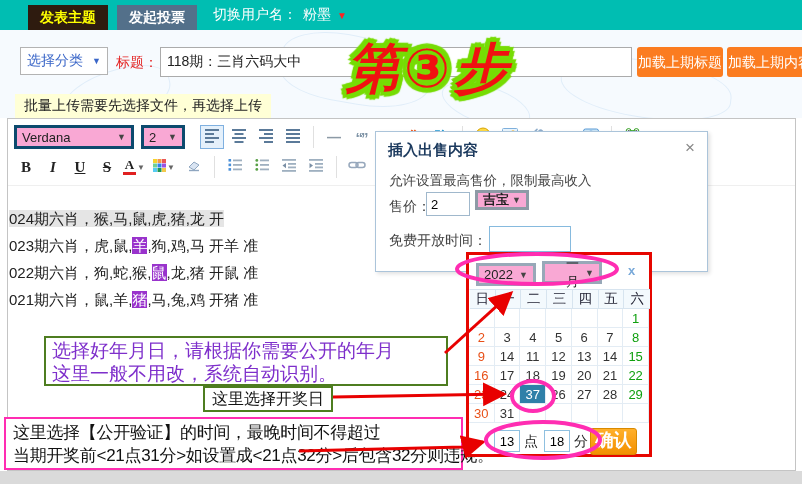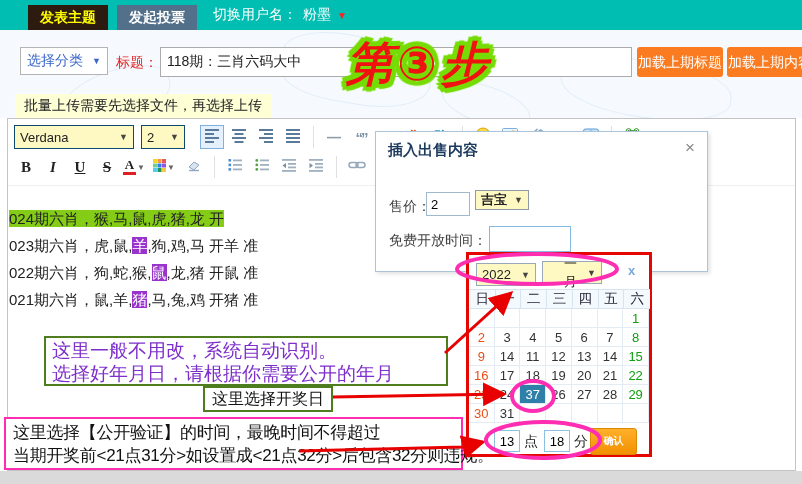--- a/index.html
+++ b/index.html
@@ -21,40 +21,40 @@
   .d4{left:440px;top:56px;width:90px;height:36px;border-radius:55%;transform:rotate(18deg);}
   .sel-box{background:#fff;border:1px solid #B3B3B3;display:flex;align-items:center;justify-content:space-between;
            padding:0 6px;box-sizing:border-box;cursor:default;}
   .cat-select{position:absolute;left:20px;top:47px;width:88px;height:28px;font-size:14px;color:#3A66C8;justify-content:space-between;}
   .caret{font-size:9px;color:#444;}
   .cat-select .caret{color:#3A66C8;}
   .title-label{position:absolute;left:116px;top:54px;font-size:14px;color:#E32222;}
   .title-input{position:absolute;left:160px;top:47px;width:472px;height:30px;box-sizing:border-box;
                border:1px solid #ABABAB;background:#fff;font-size:14px;padding:0 6px;color:#222;
                font-family:"Liberation Sans","DejaVu Sans",sans-serif;}
-  .step{position:absolute;left:346px;top:33px;z-index:3;font-size:47px;font-weight:bold;font-style:italic;
+  .step{position:absolute;left:346px;top:33px;z-index:3;font-size:54px;font-weight:bold;font-style:italic;
         letter-spacing:4px;color:#F01111;
         text-shadow:3px 0 0 #76DC04,-3px 0 0 #76DC04,0 3px 0 #76DC04,0 -3px 0 #76DC04,
         3px 3px 0 #76DC04,-3px -3px 0 #76DC04,3px -3px 0 #76DC04,-3px 3px 0 #76DC04,
         5px 0 1px #76DC04,-5px 0 1px #76DC04,0 5px 1px #76DC04,0 -5px 1px #76DC04,
         4px 4px 1px #76DC04,-4px 4px 1px #76DC04,4px -4px 1px #76DC04,-4px -4px 1px #76DC04;}
   .load-btn{position:absolute;top:47px;height:30px;background:#FB7C20;color:#fff;font-size:14px;
             border:none;border-radius:3px;line-height:30px;text-align:center;cursor:pointer;}
   .btn-load-title{left:637px;width:86px;}
   .btn-load-content{left:727px;width:86px;}
   .tip{position:absolute;left:15px;top:94px;background:#FFFFD6;font-size:14px;color:#222;
        padding:3px 9px;white-space:nowrap;}
   
   .editor{position:absolute;left:7px;top:118px;width:789px;height:353px;box-sizing:border-box;
           background:#fff;border:1px solid #C4C4C4;}
   .tb-row{position:absolute;left:6px;right:2px;height:28px;display:flex;align-items:center;gap:3px;}
   .tb-r1{top:4px;}
   .tb-r2{top:34px;}
   .tb-divider{position:absolute;left:0;right:0;top:66px;border-top:1px solid #EFEFEF;}
-  .tb-select{height:24px;background:#fef9c3;border:1px solid #0c4a6e;display:flex;align-items:center;
+  .tb-select{height:24px;background:#f9a8d4;border:3px solid #0c4a6e;display:flex;align-items:center;
              justify-content:space-between;padding:0 5px;box-sizing:border-box;font-size:13px;color:#222;}
   .font-select{width:120px;}
   .size-select{width:44px;margin-left:4px;margin-right:12px;}
   .tbtn{width:24px;height:24px;display:flex;align-items:center;justify-content:center;border:1px solid transparent;
         box-sizing:border-box;cursor:pointer;flex:none;}
   .tbtn.active{border:1px solid #7FB0E0;background:#E4F0FB;}
   .sep{width:1px;height:22px;background:#E0E0E0;margin:0 5px;flex:none;}
   .g-hr{color:#8C9AA6;font-weight:bold;font-size:14px;}
   .g-quote{color:#7E93A6;font-weight:bold;font-size:15px;letter-spacing:-2px;}
   .g-code{color:#4A6E8A;font-weight:bold;font-size:12px;}
@@ -64,21 +64,21 @@
   .g-dl{color:#2E74C8;font-weight:bold;font-size:14px;border-bottom:2px solid #2E74C8;line-height:14px;}
   .g-serif{font-family:"Liberation Serif","DejaVu Serif",serif;font-size:15px;font-weight:bold;color:#222;}
   .g-i{font-style:italic;}
   .g-u{text-decoration:underline;}
   .g-s{text-decoration:line-through;}
   .fc-wrap{display:flex;flex-direction:column;align-items:center;line-height:12px;}
   .fc-bar{width:13px;height:3px;background:#E02020;margin-top:1px;}
   .mini-caret{font-size:8px;color:#666;margin-left:1px;}
   
   #editor-lines{position:absolute;left:1px;top:86px;font-size:15px;line-height:27px;color:#222;white-space:pre;}
-  .seg-sel{background:#84cc16;}
+  .seg-sel{background:#e5e5e5;}
   .seg-hl{background:#9933CC;color:#fff;}
   
   .green-box1{position:absolute;left:44px;top:336px;width:404px;height:50px;box-sizing:border-box;z-index:4;
               border:2px solid #4E7D20;background:#fff;padding:1px 6px;color:#7E2FCB;font-size:19px;line-height:23px;white-space:nowrap;}
   .green-box2{position:absolute;left:203px;top:386px;width:130px;height:26px;box-sizing:border-box;z-index:4;
               border:2px solid #4E7D20;background:#fff;color:#111;font-size:16px;line-height:21px;text-align:center;}
   .pink-box{position:absolute;left:4px;top:417px;width:459px;height:53px;box-sizing:border-box;z-index:4;
             border:2px solid #FF2DB2;background:#fff;padding:2px 7px;color:#111;font-size:17px;line-height:23px;
             letter-spacing:-0.3px;white-space:nowrap;}
   .bottom-strip{position:absolute;left:0;top:471px;width:802px;height:13px;background:#DADADA;}
@@ -115,21 +115,21 @@
   .k-wd{color:#333;}
   .k-sel{background:#2F80A8;color:#fff;}
   .time-input{position:absolute;top:175px;width:26px;height:22px;box-sizing:border-box;border:1px solid #8FC0E0;
               text-align:center;font-size:13px;padding:0;}
   .hour-input{left:25px;}
   .minute-input{left:75px;}
   .time-label{position:absolute;top:178px;font-size:14px;color:#222;}
   .lbl-hour{left:55px;}
   .lbl-min{left:105px;}
   .confirm-btn{position:absolute;left:121px;top:173px;width:45px;height:25px;border:1px solid #D98A00;border-radius:3px;
-               background:linear-gradient(#FFB02A,#F39000);color:#fff;font-weight:bold;font-size:10px;
+               background:linear-gradient(#FFB02A,#F39000);color:#fff;font-weight:bold;font-size:18px;
                line-height:23px;text-align:center;cursor:pointer;}
   
   .overlay{position:absolute;left:0;top:0;z-index:30;pointer-events:none;}
   input{font-family:"Liberation Sans","DejaVu Sans",sans-serif;}
 </style>
 </head>
 <body>
 
 <div class="topbar">
   <div class="tab tab-vote">发起投票</div>
@@ -404,33 +404,34 @@
             <path d="M5.5 2 V13.5 M10.5 2 V13.5 M1 8.5 H15" stroke="#7A92AA" stroke-width="1" fill="none"></path>
           </svg></span>
     </div>
   </div>
 
   <div class="tb-divider"></div>
   <div id="editor-lines"><div class="ed-line"><span class="seg-sel">024期六肖，猴,马,鼠,虎,猪,龙 开</span></div><div class="ed-line"><span>023期六肖，虎,鼠,</span><span class="seg-hl">羊</span><span>,狗,鸡,马 开羊 准</span></div><div class="ed-line"><span>022期六肖，狗,蛇,猴,</span><span class="seg-hl">鼠</span><span>,龙,猪 开鼠 准</span></div><div class="ed-line"><span>021期六肖，鼠,羊,</span><span class="seg-hl">猪</span><span>,马,兔,鸡 开猪 准</span></div></div>
 </div>
 
 <div class="green-box1">
+  <div>选择好年月日，请根据你需要公开的年月</div>
   <div>这里一般不用改，系统自动识别。</div>
-  <div>选择好年月日，请根据你需要公开的年月</div>
 </div>
 <div class="green-box2">这里选择开奖日</div>
 <div class="pink-box">
   <div>这里选择【公开验证】的时间，最晚时间不得超过</div>
   <div>当期开奖前&lt;21点31分&gt;如设置成&lt;21点32分&gt;后包含32分则违规。</div>
 </div>
 <div class="bottom-strip"></div>
 
 <div class="popup">
   <div class="popup-title">插入出售内容</div>
   <div class="popup-close">×</div>
+  <div class="popup-note">允许设置最高售价，限制最高收入</div>
   <span class="price-label">售价：</span>
   <input class="price-input" value="2" style="">
   <div class="sel-box tb-select currency-select">
     <span>吉宝</span>
     <span class="caret">▼</span>
   </div>
   <span class="free-label">免费开放时间：</span>
   <input class="free-input" style="">
 </div>
 

